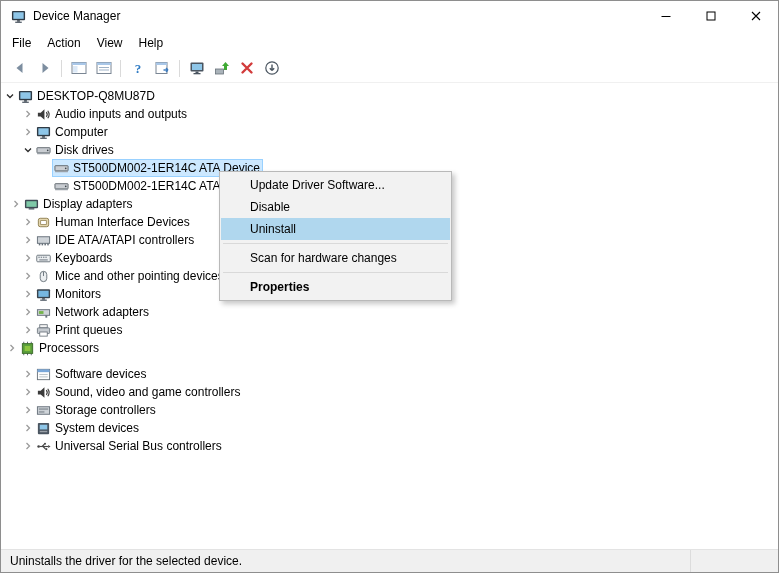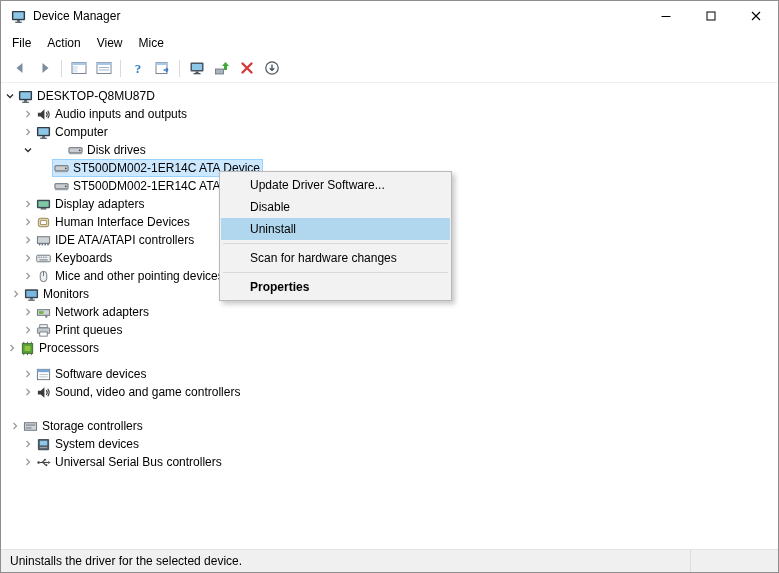--- a/index.html
+++ b/index.html
@@ -81,21 +81,21 @@
             </svg>
           </span>
         </div>
       </div>
   </div>
 
   <div class="menubar" id="menubar">
       <div class="menu-item">File</div>
       <div class="menu-item">Action</div>
       <div class="menu-item">View</div>
-      <div class="menu-item">Mice</div>
+      <div class="menu-item">Help</div>
     </div>
 
   <div class="toolbar" id="toolbar">
       <div class="tool-btn">
         <span class="icn">
           <svg width="16" height="16" viewBox="0 0 16 16">
             <polygon points="10.5,3 4.5,8 10.5,13" fill="#7d8ea0"></polygon>
           </svg>
         </span>
       </div>
@@ -226,21 +226,21 @@
             <svg width="15" height="15" viewBox="0 0 16 16">
               <rect x="1" y="2" width="14" height="10" rx="1" fill="#2f3a44"></rect>
               <rect x="2.5" y="3.5" width="11" height="7" fill="#8ec6e8"></rect>
               <rect x="6.5" y="12" width="3" height="1.5" fill="#2f3a44"></rect>
               <rect x="4.5" y="13.5" width="7" height="1.3" fill="#4a5560"></rect>
             </svg>
           </span>
           <span class="t-label">Computer</span>
         </span>
       </div>
-      <div class="tree-row" style="padding-left: 20px; gap: 32px;">
+      <div class="tree-row" style="padding-left: 20px;">
         <span class="chev">
           <svg width="10" height="10" viewBox="0 0 10 10">
             <polyline points="2,3.5 5,6.5 8,3.5" fill="none" stroke="#2b2b2b" stroke-width="1.3"></polyline>
           </svg>
         </span>
         <span class="rowsel">
           <span class="icn t-icon">
             <svg width="15" height="15" viewBox="0 0 16 16">
               <rect x="1" y="5" width="14" height="5.5" rx="0.5" fill="#c9cdd2" stroke="#5f666d" stroke-width="1"></rect>
               <rect x="1.2" y="10.5" width="13.6" height="1.5" fill="#9aa1a8"></rect>
@@ -269,21 +269,21 @@
           <span class="icn t-icon">
             <svg width="15" height="15" viewBox="0 0 16 16">
               <rect x="1" y="5" width="14" height="5.5" rx="0.5" fill="#c9cdd2" stroke="#5f666d" stroke-width="1"></rect>
               <rect x="1.2" y="10.5" width="13.6" height="1.5" fill="#9aa1a8"></rect>
               <circle cx="12.5" cy="7.8" r="0.9" fill="#3f464d"></circle>
             </svg>
           </span>
           <span class="t-label">ST500DM002-1ER14C ATA Device</span>
         </span>
       </div>
-      <div class="tree-row" style="padding-left: 20px;">
+      <div class="tree-row" style="padding-left: 8px;">
         <span class="chev">
           <svg width="10" height="10" viewBox="0 0 10 10">
             <polyline points="3.5,2 6.5,5 3.5,8" fill="none" stroke="#9b9b9b" stroke-width="1.3"></polyline>
           </svg>
         </span>
         <span class="rowsel">
           <span class="icn t-icon">
             <svg width="15" height="15" viewBox="0 0 16 16">
               <rect x="1" y="3" width="14" height="9" rx="1" fill="#3f4a54"></rect>
               <rect x="2.5" y="4.5" width="11" height="6" fill="#7fc9a8"></rect>
@@ -357,21 +357,21 @@
         <span class="rowsel">
           <span class="icn t-icon">
             <svg width="15" height="15" viewBox="0 0 16 16">
               <rect x="4.5" y="2.5" width="7" height="11" rx="3.5" fill="#eceff1" stroke="#6a737b" stroke-width="1"></rect>
               <line x1="8" y1="3" x2="8" y2="7.5" stroke="#6a737b" stroke-width="1"></line>
             </svg>
           </span>
           <span class="t-label">Mice and other pointing devices</span>
         </span>
       </div>
-      <div class="tree-row" style="padding-left: 8px;">
+      <div class="tree-row" style="padding-left: 20px;">
         <span class="chev">
           <svg width="10" height="10" viewBox="0 0 10 10">
             <polyline points="3.5,2 6.5,5 3.5,8" fill="none" stroke="#9b9b9b" stroke-width="1.3"></polyline>
           </svg>
         </span>
         <span class="rowsel">
           <span class="icn t-icon">
             <svg width="15" height="15" viewBox="0 0 16 16">
               <rect x="1" y="2.5" width="14" height="9.5" rx="1" fill="#39434d"></rect>
               <rect x="2.5" y="4" width="11" height="6.5" fill="#77b7e0"></rect>
@@ -468,21 +468,21 @@
           <span class="icn t-icon">
             <svg width="15" height="15" viewBox="0 0 16 16">
               <polygon points="2,6 5,6 9,2.5 9,13.5 5,10 2,10" fill="#3b3b3b"></polygon>
               <path d="M11 5.5 Q13 8 11 10.5" stroke="#3b3b3b" stroke-width="1.2" fill="none"></path>
               <path d="M12.5 4 Q15.5 8 12.5 12" stroke="#3b3b3b" stroke-width="1.2" fill="none"></path>
             </svg>
           </span>
           <span class="t-label">Sound, video and game controllers</span>
         </span>
       </div>
-      <div class="tree-row" style="padding-left: 7px; margin-top: 16px;">
+      <div class="tree-row" style="padding-left: 20px;">
         <span class="chev">
           <svg width="10" height="10" viewBox="0 0 10 10">
             <polyline points="3.5,2 6.5,5 3.5,8" fill="none" stroke="#9b9b9b" stroke-width="1.3"></polyline>
           </svg>
         </span>
         <span class="rowsel">
           <span class="icn t-icon">
             <svg width="15" height="15" viewBox="0 0 16 16">
               <rect x="1.5" y="4" width="13" height="8" fill="#cfd4d9" stroke="#667079" stroke-width="1"></rect>
               <rect x="3" y="5.5" width="10" height="2" fill="#9aa1a8"></rect>

